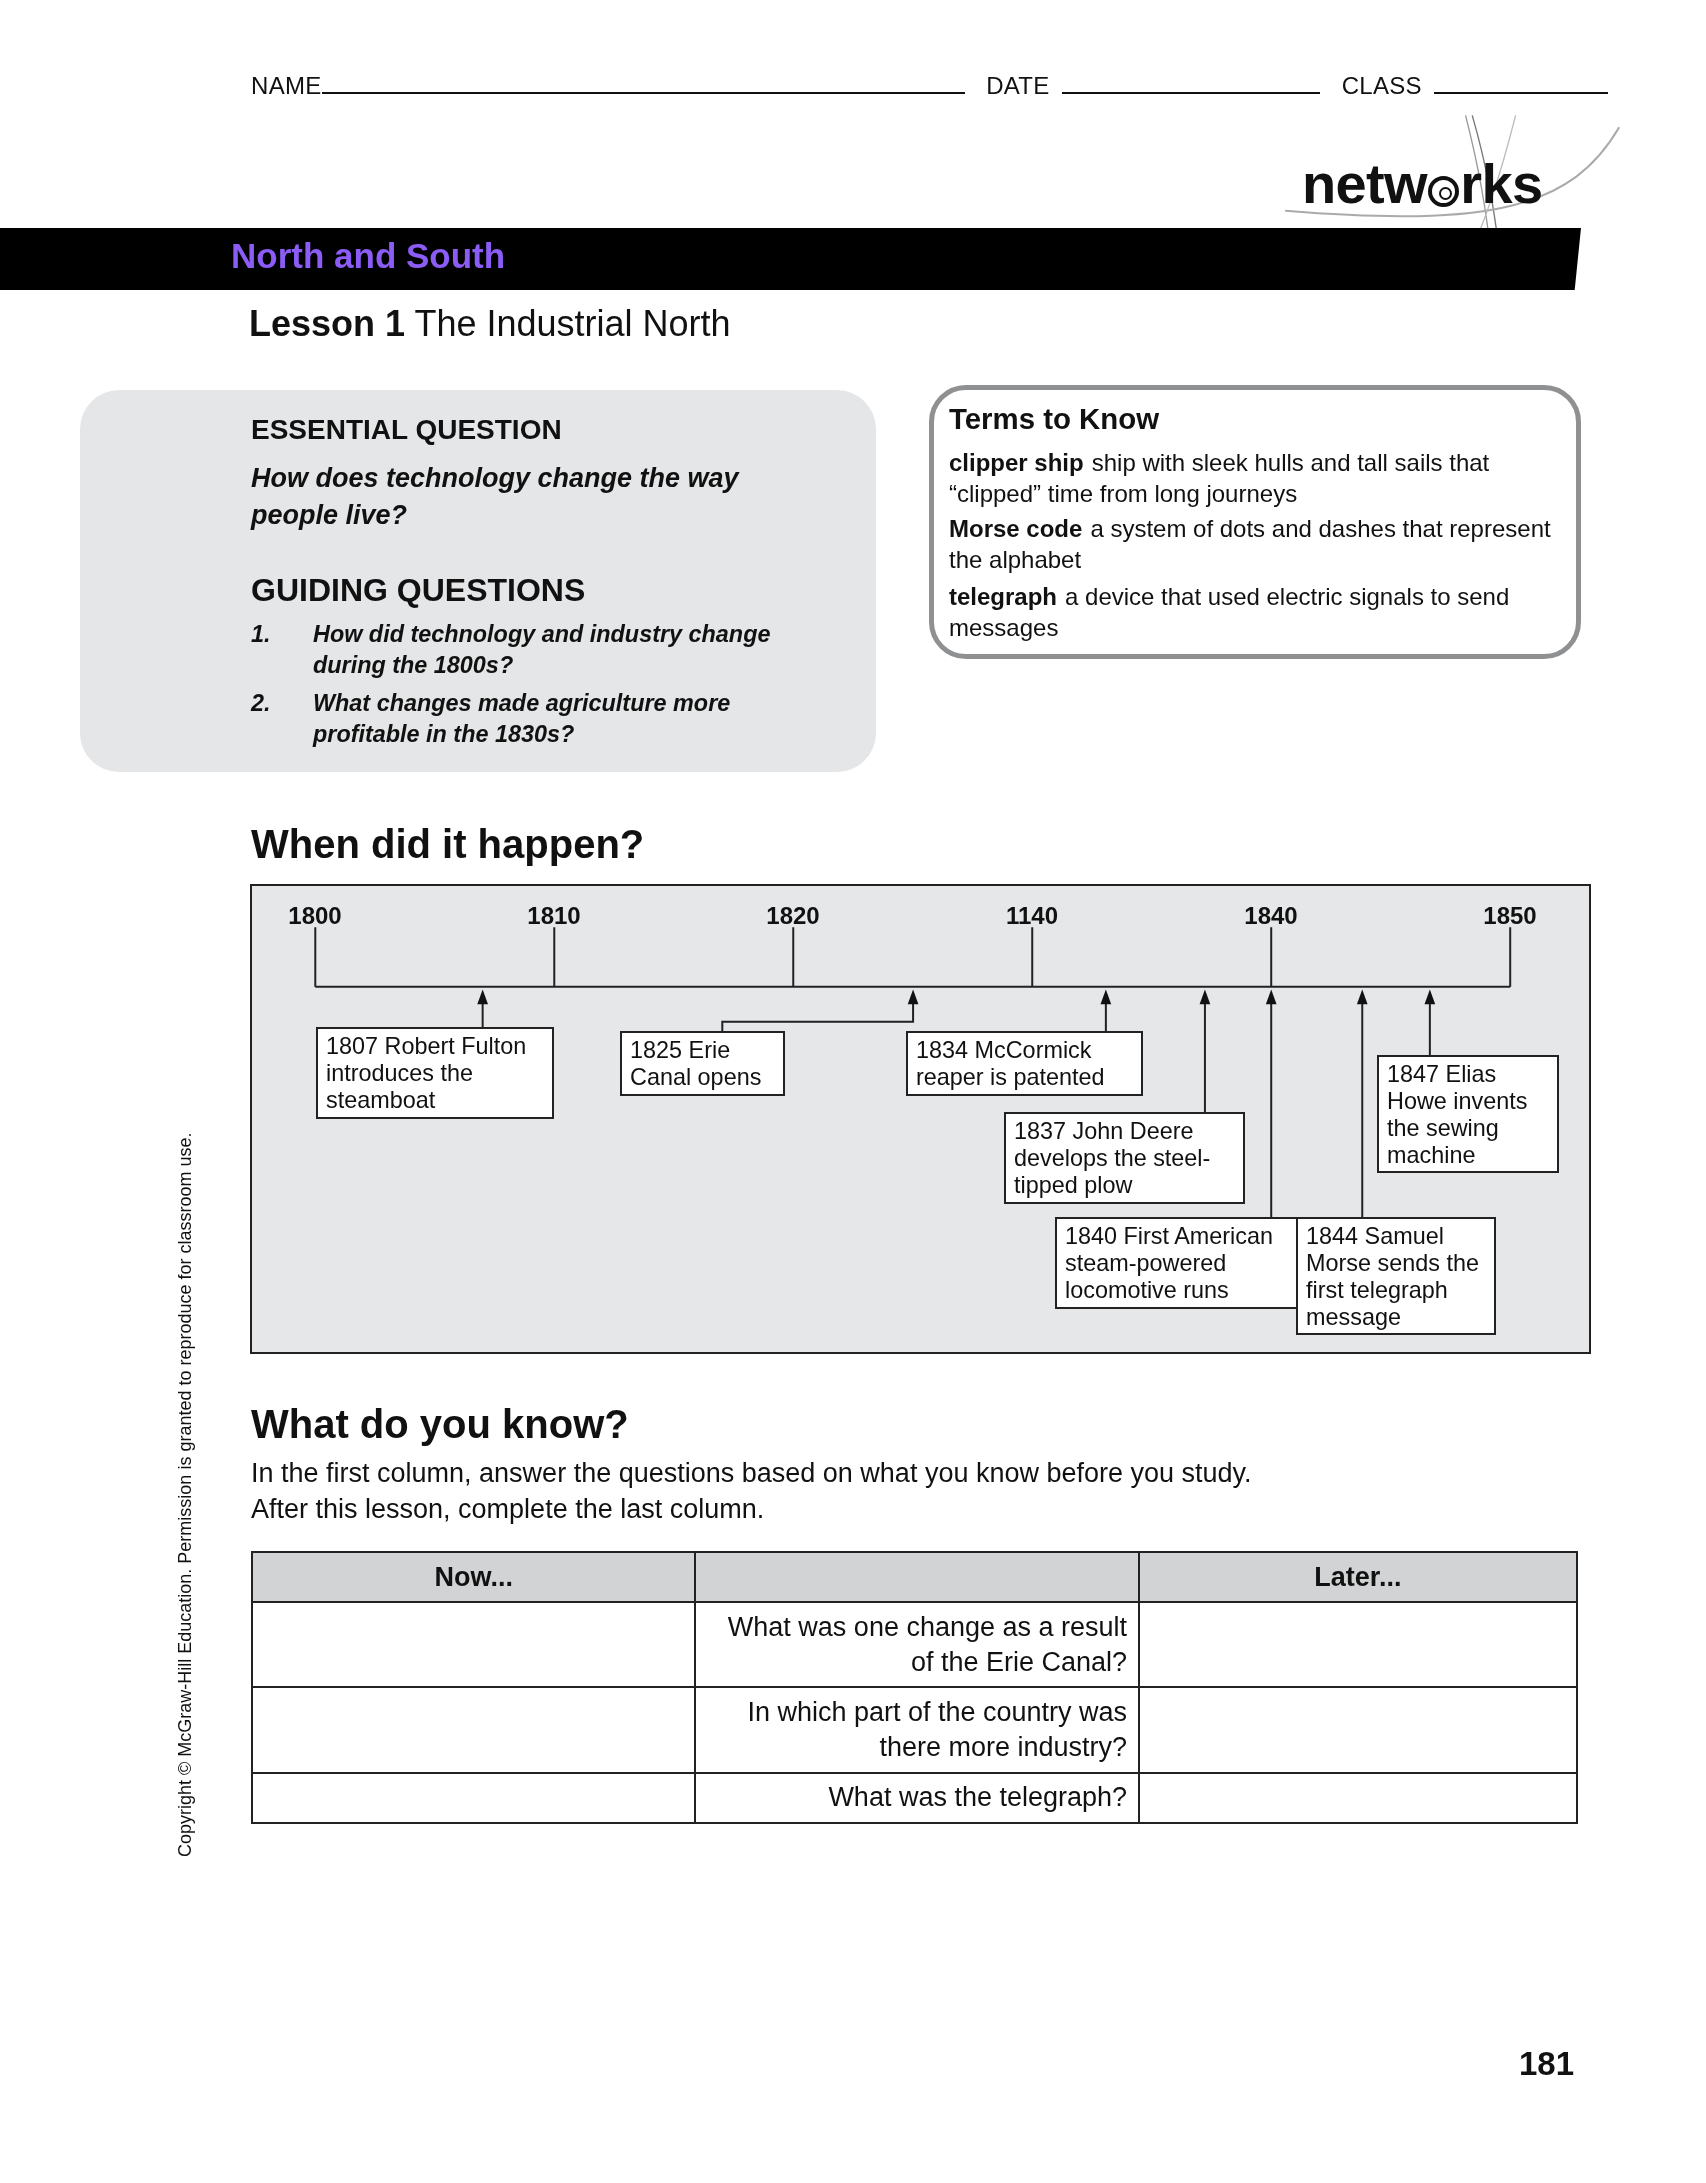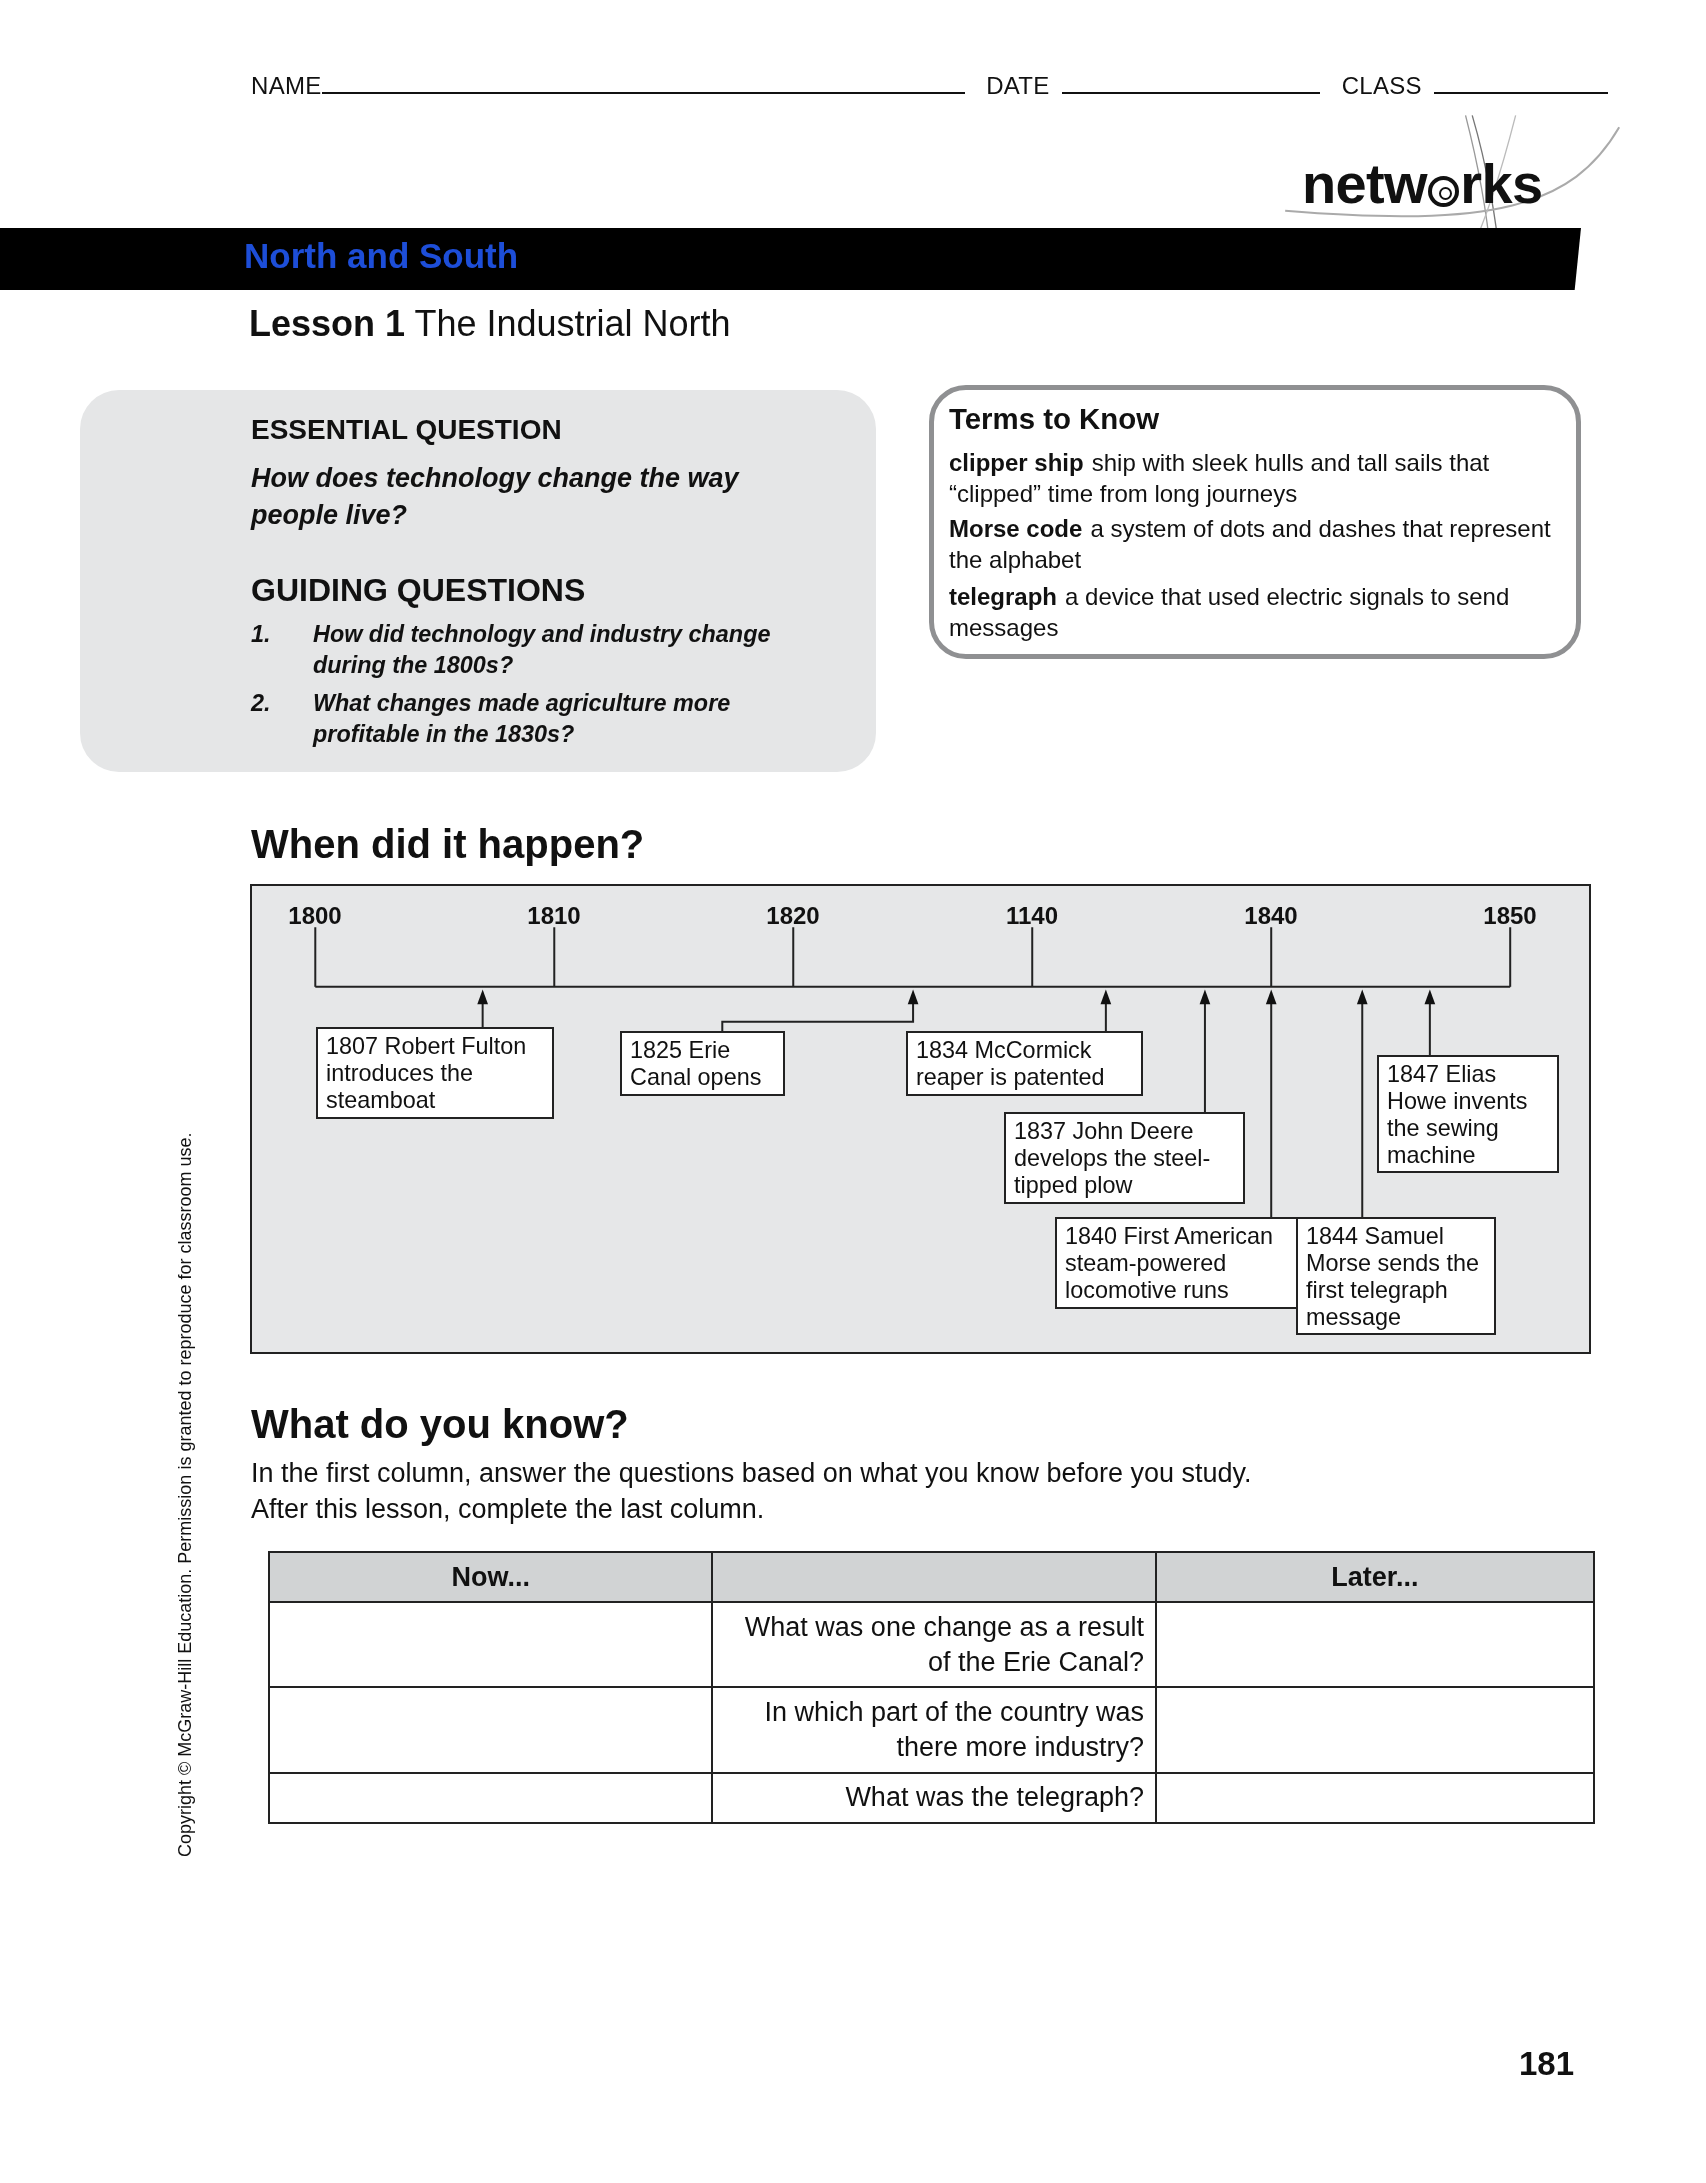--- a/index.html
+++ b/index.html
@@ -8,21 +8,21 @@
   .abs { position:absolute; }
 
   
   .hdr-fields { left:251px; top:72px; font-size:24px; letter-spacing:0.3px; white-space:nowrap; }
   .hdr-fields .line { display:inline-block; border-bottom:2px solid #111; height:20px; vertical-align:baseline; margin-right:14.7px; }
   .logo { left:1302px; top:151px; font-size:56px; font-weight:bold; letter-spacing:-0.7px; }
   .logo .o { display:inline-block; width:31px; height:31px; border:4px solid #111; border-radius:50%; position:relative; top:4px; margin:0 1.3px; box-sizing:border-box; }
   .logo .o::after { content:""; position:absolute; left:6.7px; top:6.7px; width:9.4px; height:9.4px; border:2px solid #111; border-radius:50%; }
   .swoosh { left:1258px; top:114px; }
   .band { left:0; top:228px; width:1581px; height:62px; background:#000; clip-path:polygon(0 0,100% 0,99.6% 100%,0 100%); }
-  .band-title { left:244px; top:236px; color:#1d4ed8; font-size:35px; font-weight:bold; }
+  .band-title { left:231px; top:236px; color:#8b5cf6; font-size:35px; font-weight:bold; }
   .lesson { left:249px; top:303px; font-size:36px; }
   .lesson b { font-weight:bold; margin-right:9.4px; }
 
   
   .eq-box { left:80px; top:390px; width:796px; height:382px; background:#e5e6e7; border-radius:39px; }
   .eq-title { left:251px; top:414px; font-size:28px; font-weight:bold; }
   .eq-q { left:251px; top:460px; width:576px; font-size:27px; font-style:italic; font-weight:bold; line-height:37px; }
   .gq-title { left:251px; top:572px; font-size:32px; font-weight:bold; }
   .gq-item { left:251px; width:589px; font-size:23.4px; font-style:italic; font-weight:bold; line-height:31px; }
   .gq-item .num { position:absolute; left:0; top:0; }
@@ -37,21 +37,21 @@
   
   .sec-title { font-size:40px; font-weight:bold; }
   .tl-box { left:250px; top:884px; width:1341px; height:470px; background:#e6e7e8; border:2px solid #222; box-sizing:border-box; }
   .tl-year { font-size:24px; font-weight:bold; transform:translateX(-50%); top:902px; }
   .tl-svg { left:0; top:0; }
   .ev { background:#fff; border:2px solid #222; box-sizing:border-box; font-size:23.4px; line-height:27px; padding:4px 8px; }
   .ev b { font-weight:normal; }
 
   
   .instr { left:251px; font-size:27px; line-height:36px; }
-  table.kw { position:absolute; left:268px; top:1551px; width:1327px; border-collapse:collapse;border-radius:28px; }
+  table.kw { position:absolute; left:251px; top:1551px; width:1327px; border-collapse:collapse;border-radius:28px; }
   table.kw th, table.kw td { border:2px solid #222; font-size:27px;text-align:right; }
   table.kw th { background:#d1d3d4; height:46px; font-weight:bold; text-align:center; }
   table.kw td { background:#fff; vertical-align:top; line-height:35px; padding:6.7px 10.7px; }
   table.kw td.blank { width:420px; }
   table.kw td.q { width:420px; }
   .copy { left:175px; top:1857px; transform-origin:0 0; transform:rotate(-90deg); font-size:18px; white-space:nowrap; }
   .pagenum { left:1519px; top:2045px; font-size:33px; font-weight:bold; }
 </style>
 </head>
 <body>

